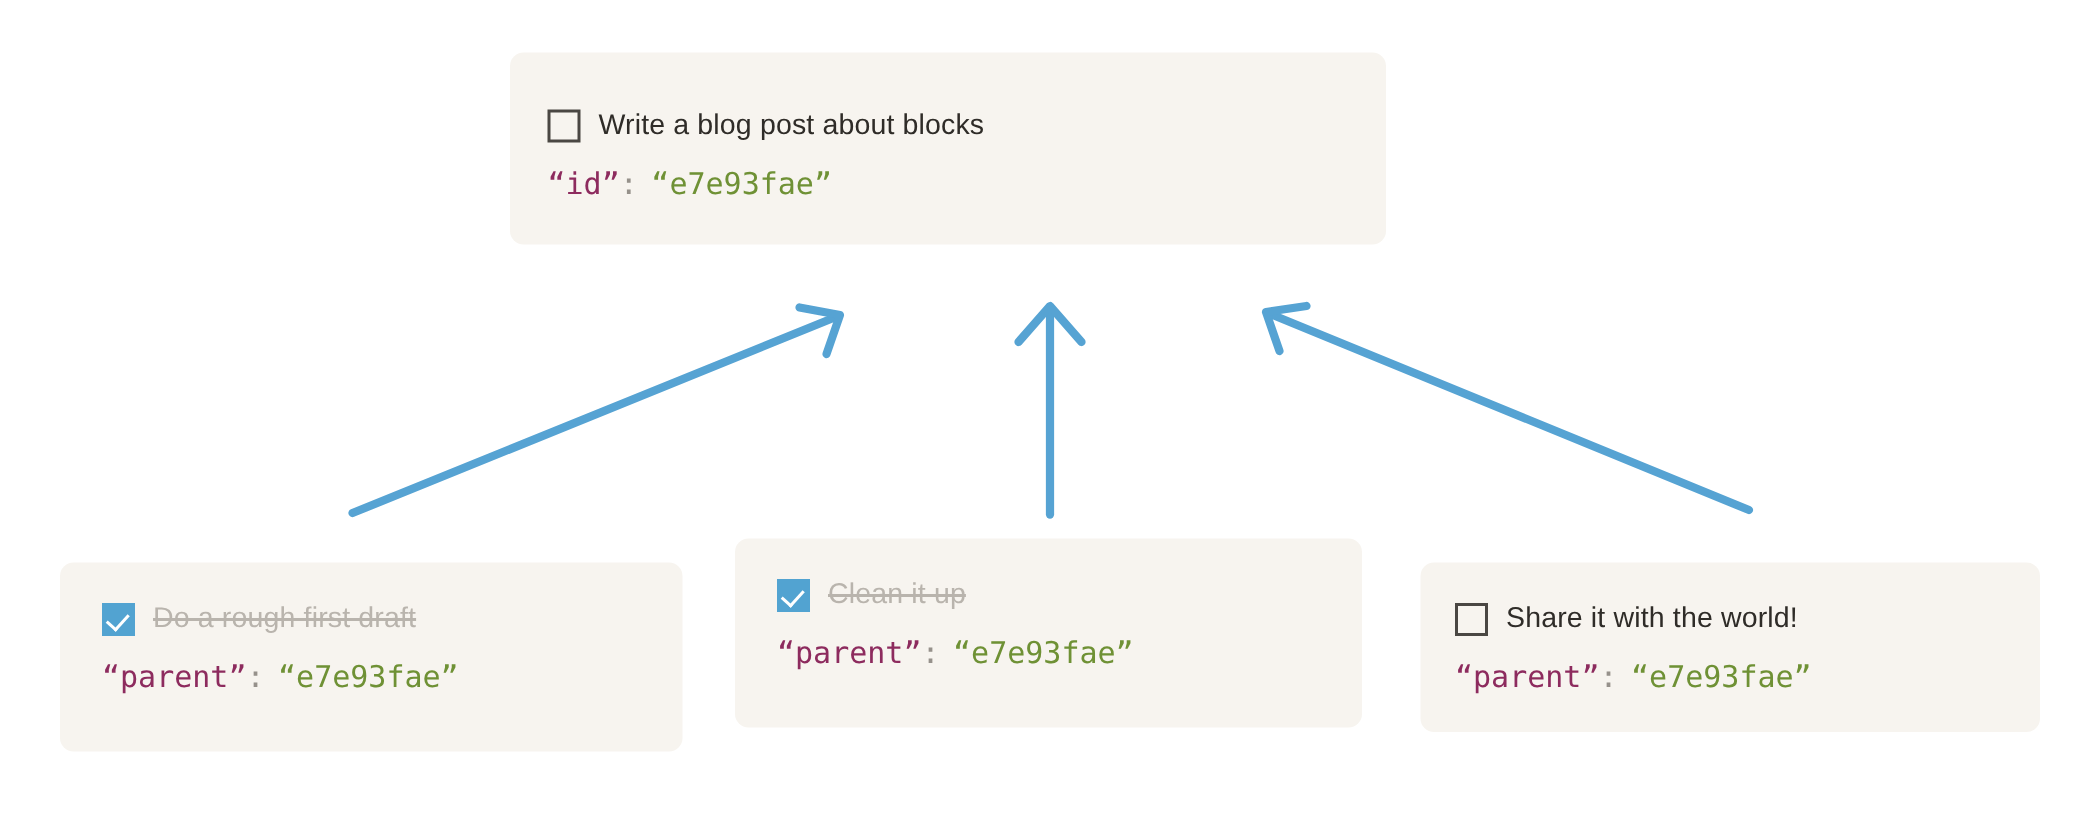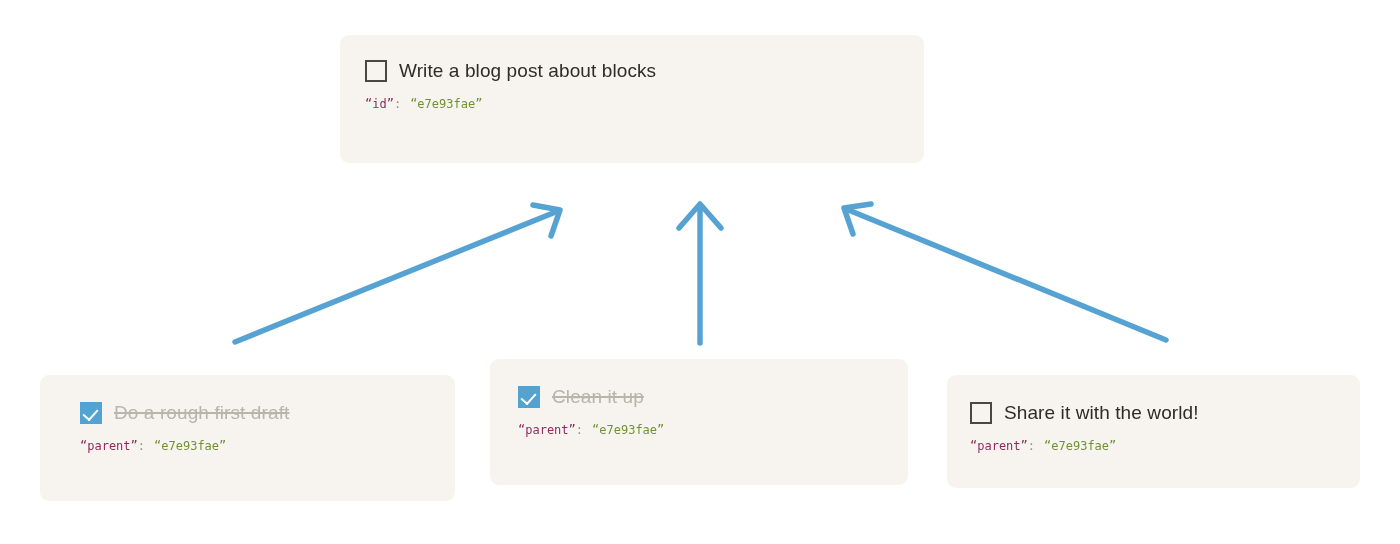--- a/index.html
+++ b/index.html
@@ -34,28 +34,28 @@
     position: absolute;
     background: #f7f4ef;
     border-radius: 9px;
     box-sizing: border-box;
   }
   .card-root {
     left: 340px;
     top: 35px;
     width: 584px;
     height: 128px;
-    padding: 23px 0 0 25px;
+    padding: 36px 0 0 25px;
   }
   .card-a {
     left: 40px;
     top: 375px;
     width: 415px;
     height: 126px;
-    padding: 25px 0 0 40px;
+    padding: 25px 0 0 28px;
   }
   .card-b {
     left: 490px;
     top: 359px;
     width: 418px;
     height: 126px;
     padding: 25px 0 0 28px;
   }
   .card-c {
     left: 947px;
@@ -108,21 +108,21 @@
   }
   .todo-text.done {
     color: #b9b4ad;
     text-decoration: line-through;
     text-decoration-thickness: 1.5px;
   }
 
   
   .code-line {
     font-family: "DejaVu Sans Mono", "Liberation Mono", monospace;
-    font-size: 12px;
+    font-size: 20px;
     margin-top: 13px;
     white-space: nowrap;
     letter-spacing: 0px;
   }
   .code-key   { color: #8d2b5e; }
   .code-punct { color: #96918b; }
   .code-val   { color: #6f9135; }
   .code-gap   { display: inline-block; width: 9px; }
 </style>
 </head>

